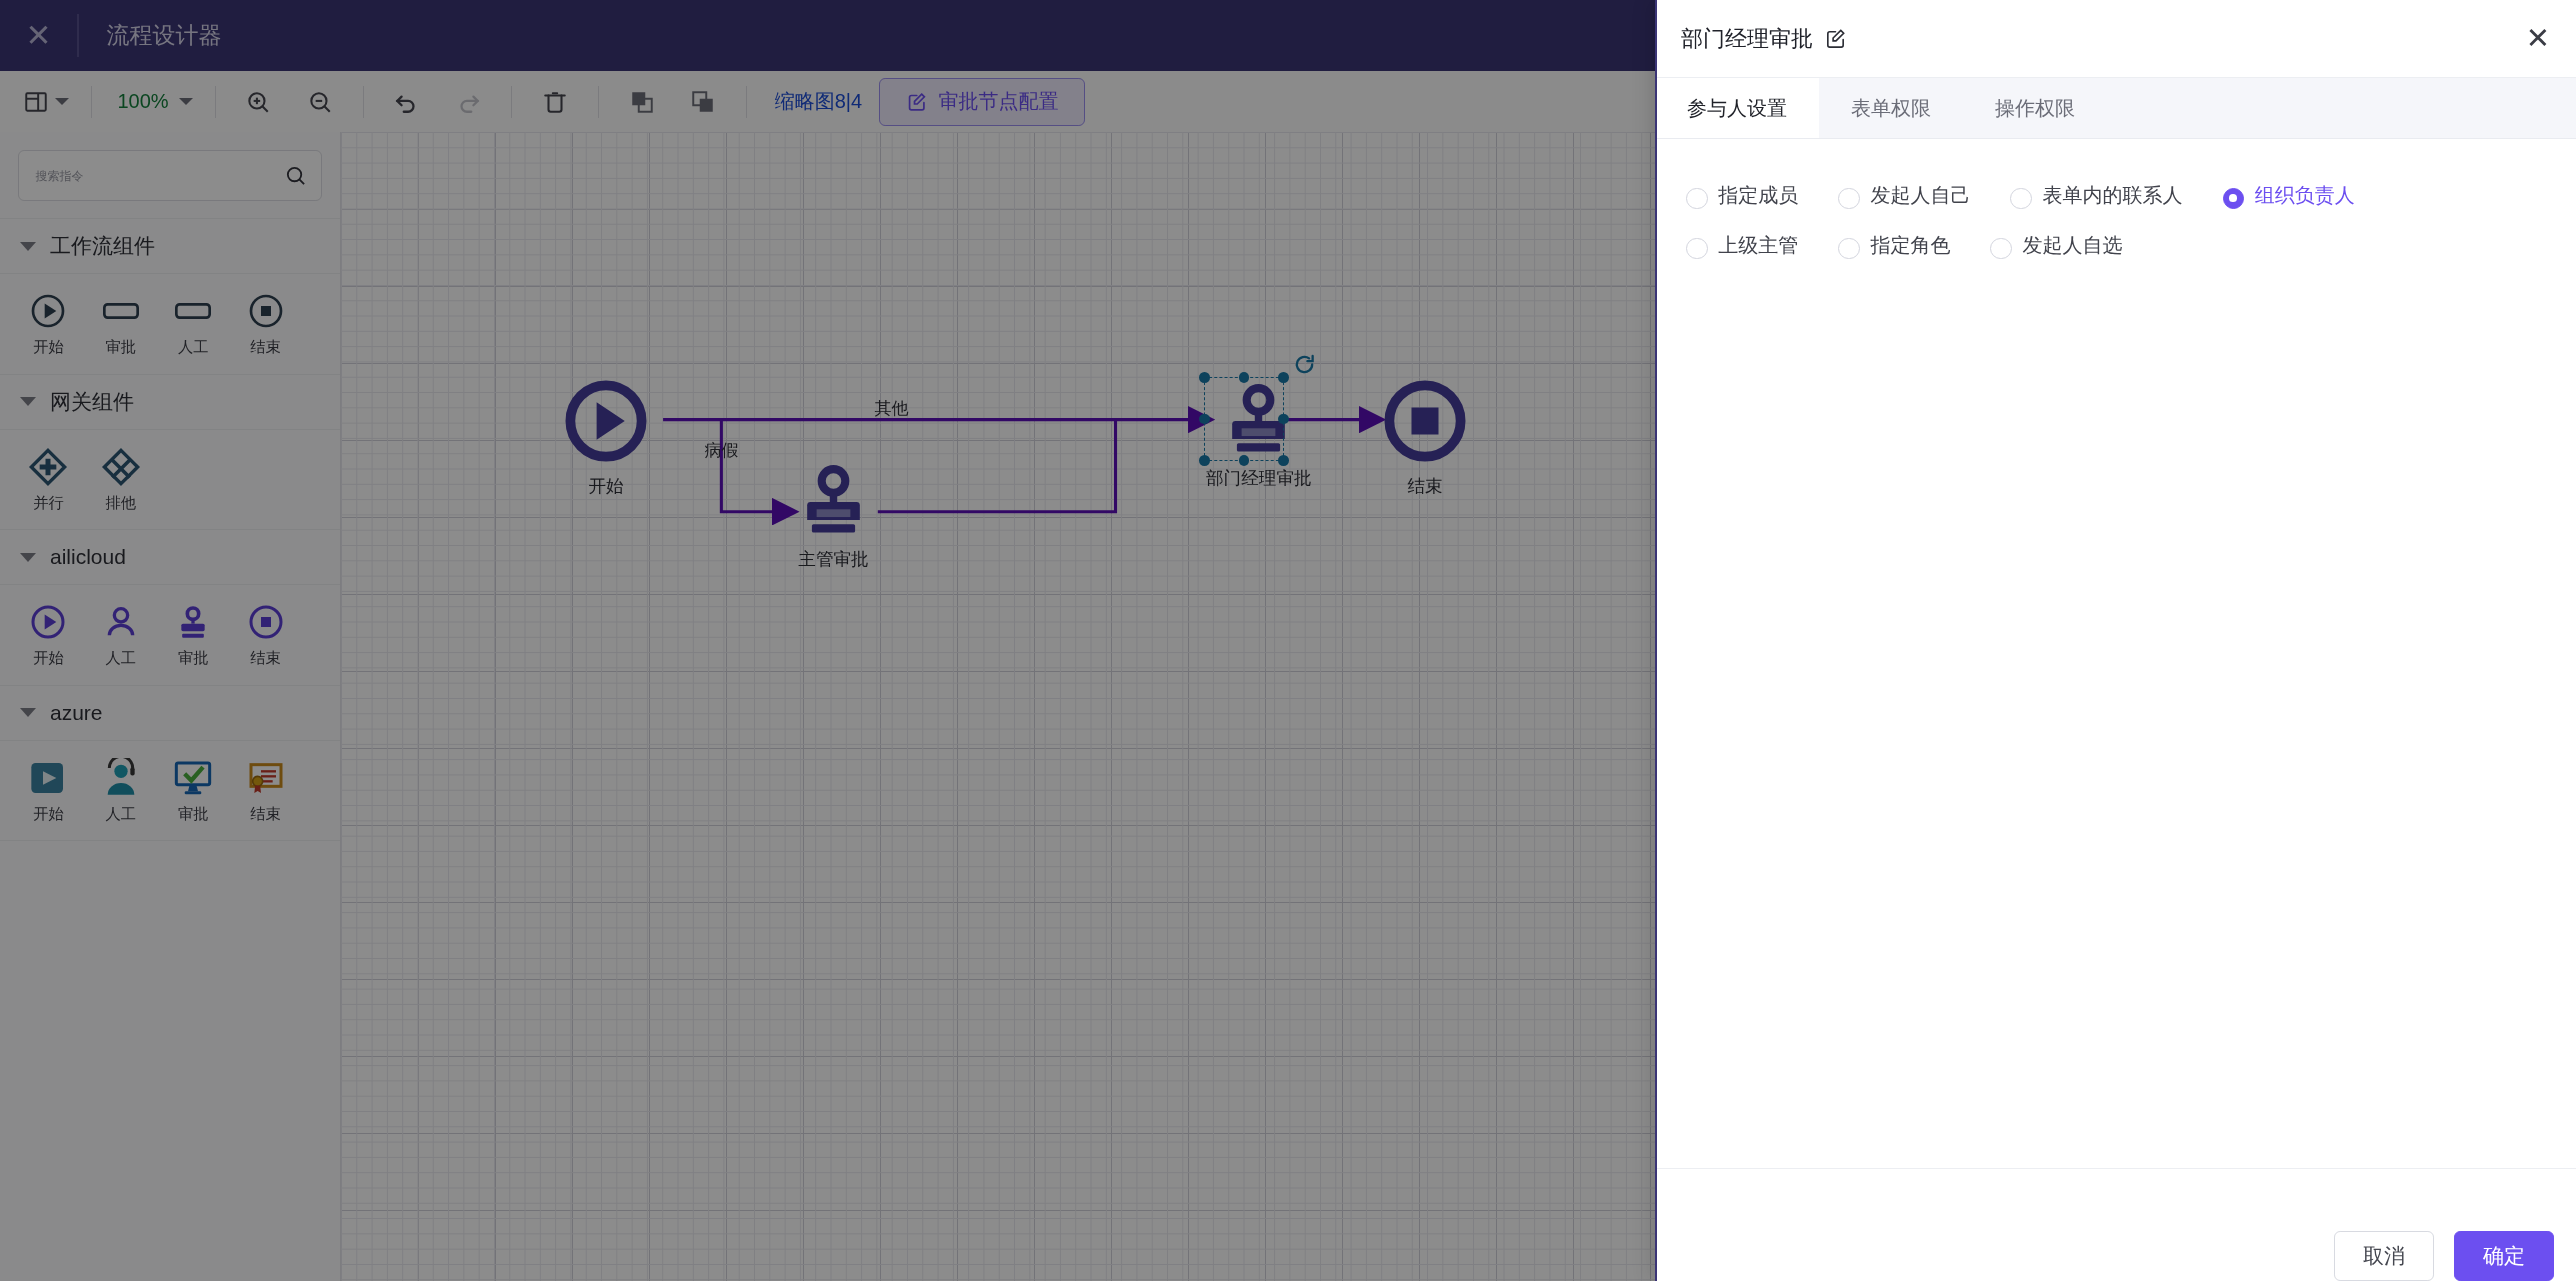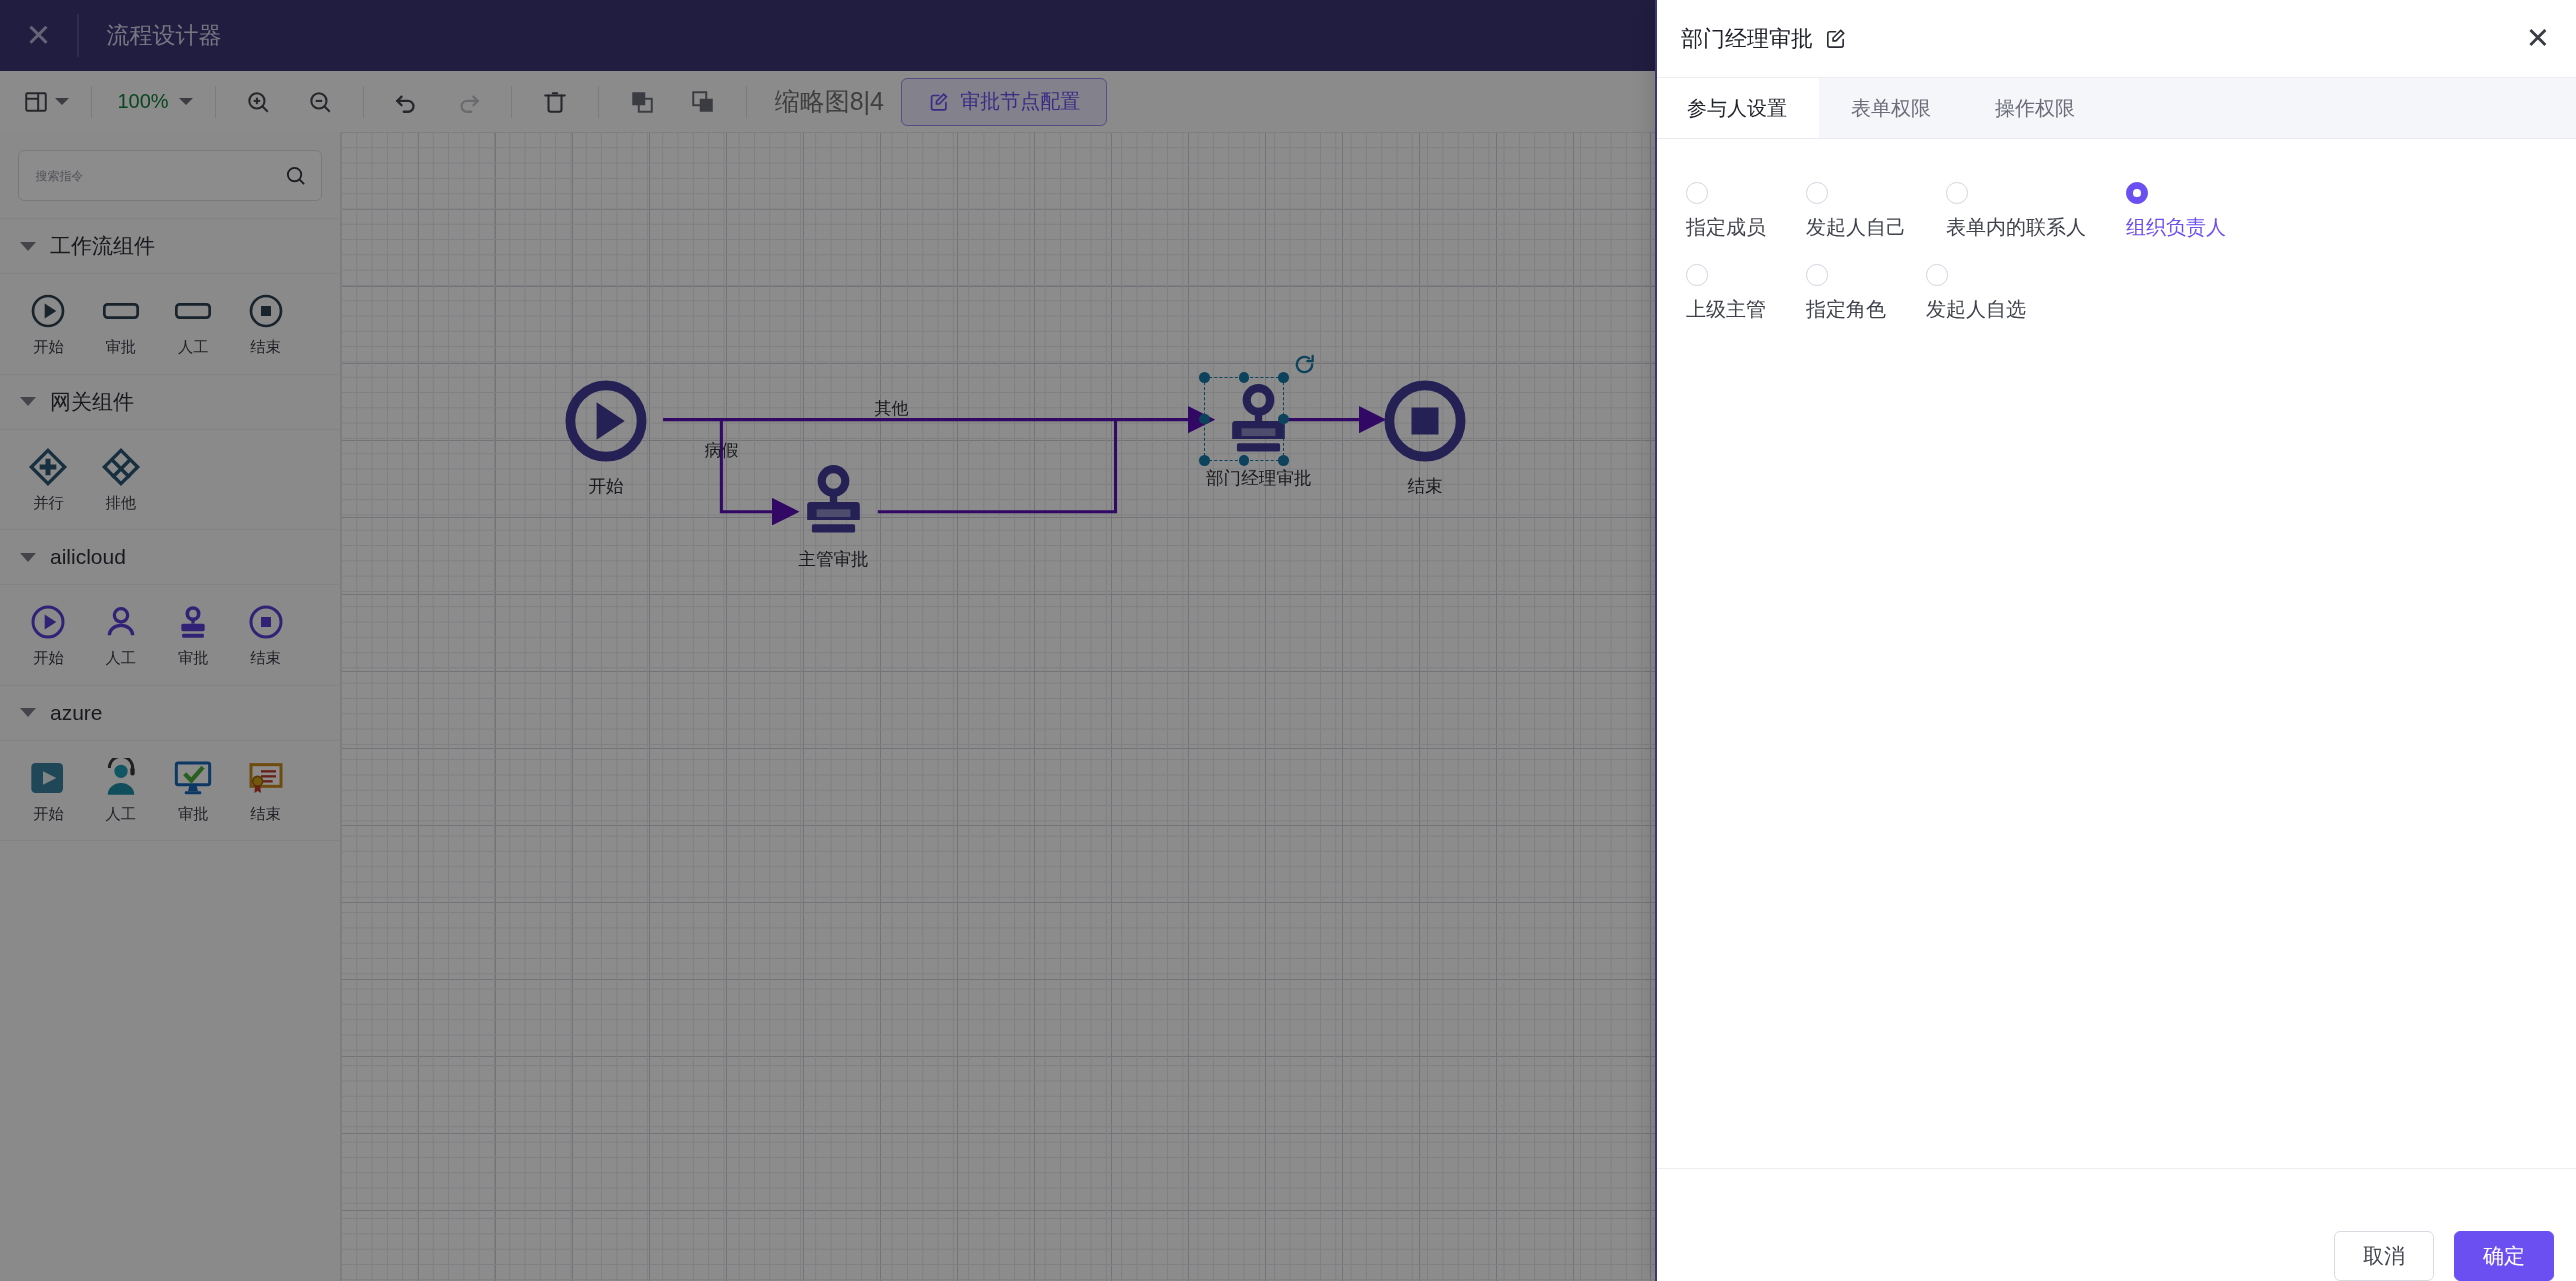--- a/index.html
+++ b/index.html
@@ -31,21 +31,21 @@
   
   .toolbar{height:61px;background:#fdfdfd;border-bottom:0.8px solid #e4e4ea;
     display:flex;align-items:center;padding:0 15.3px;gap:3.1px;}
   .tb-btn{height:43px;min-width:43px;padding:0 7.7px;display:flex;align-items:center;justify-content:center;
     gap:6.1px;color:#45464f;border-radius:4.6px;cursor:pointer;}
   .tb-btn.disabled{color:#c3c4cb;}
   .tb-sep{width:0.8px;height:32px;background:#e0e0e6;margin:0 10.7px;}
   .tb-zoomval{font-size:20px;color:#15803d;padding:0 4.6px;}
   .caret{width:0;height:0;border-left:7px solid transparent;border-right:7px solid transparent;
     border-top:7.7px solid #6c6d78;}
-  .thumb-label{font-size:25px;color:#737373;padding:0 14px;white-space:nowrap;}
+  .thumb-label{font-size:20px;color:#1d4ed8;padding:0 14px;white-space:nowrap;}
   .node-config-btn{display:flex;align-items:center;gap:10.7px;height:46px;padding:0 26px;border-radius:6.1px;
     border:0.8px solid #9b8ff0;background:#efecfe;color:#6c4ff0;font-size:20px;cursor:pointer;}
 
   
   .main{position:absolute;top:132px;left:0;right:0;bottom:0;display:flex;}
 
   
   .palette{width:340px;background:#fcfcfd;border-right:0.8px solid #e4e4ea;overflow:hidden;}
   .search-wrap{padding:18.4px 18.4px 17px 18.4px;border-bottom:0.8px solid #edeef1;}
   .search-box{height:49px;border:0.8px solid #dcdde3;border-radius:6.1px;background:#fff;
@@ -84,21 +84,21 @@
     box-shadow:-4.6px 0 18.4px rgba(0,0,0,.12);display:flex;flex-direction:column;z-index:40;}
   .panel-head{height:77px;display:flex;align-items:center;padding:0 26px;border-bottom:0.8px solid #eceef2;}
   .panel-title{font-size:22px;color:#20222a;}
   .edit-ico{margin-left:10.7px;color:#2b2d35;display:flex;align-items:center;cursor:pointer;}
   .panel-close{margin-left:auto;font-size:29px;color:#3a3c45;font-weight:300;cursor:pointer;line-height:1;}
   .panel-tabs{height:60px;display:flex;align-items:stretch;background:#f5f6fa;border-bottom:0.8px solid #e9ebf0;}
   .ptab{padding:0 32px;display:flex;align-items:center;font-size:20px;color:#6b6d78;cursor:pointer;}
   .ptab.active{background:#fff;color:#1f2128;}
   .panel-body{flex:1;padding:43px 31px 0 31px;overflow:auto;}
   .radio-row{display:flex;align-items:center;margin-bottom:23px;}
-  .radio{display:flex;align-items:flex-start;gap:10.7px;margin-right:40px;cursor:pointer;flex-direction:column;}
+  .radio{display:flex;align-items:flex-end;gap:10.7px;margin-right:40px;cursor:pointer;}
   .radio .dot{width:21.5px;height:21.5px;border-radius:50%;border:1.5px solid #d3d5de;background:#fff;
     box-sizing:border-box;display:flex;align-items:center;justify-content:center;}
   .radio.checked .dot{border-color:#6c4ff0;background:#6c4ff0;}
   .radio.checked .dot:after{content:"";width:7.7px;height:7.7px;border-radius:50%;background:#fff;}
   .radio .rlabel{font-size:20px;color:#41434c;white-space:nowrap;}
   .radio.checked .rlabel{color:#6c4ff0;}
   .cfg-card{margin-top:21.5px;background:#f5f8fd;border:0.8px solid #e7ecf5;border-radius:7.7px;
     padding:21.5px 26px;display:flex;align-items:center;}
   .cfg-text{font-size:21px;color:#26282f;white-space:nowrap;}
   .cfg-select{margin:0 3.1px;width:245px;height:48px;border:0.8px solid #dcdde3;border-radius:6.1px;background:#fff;

